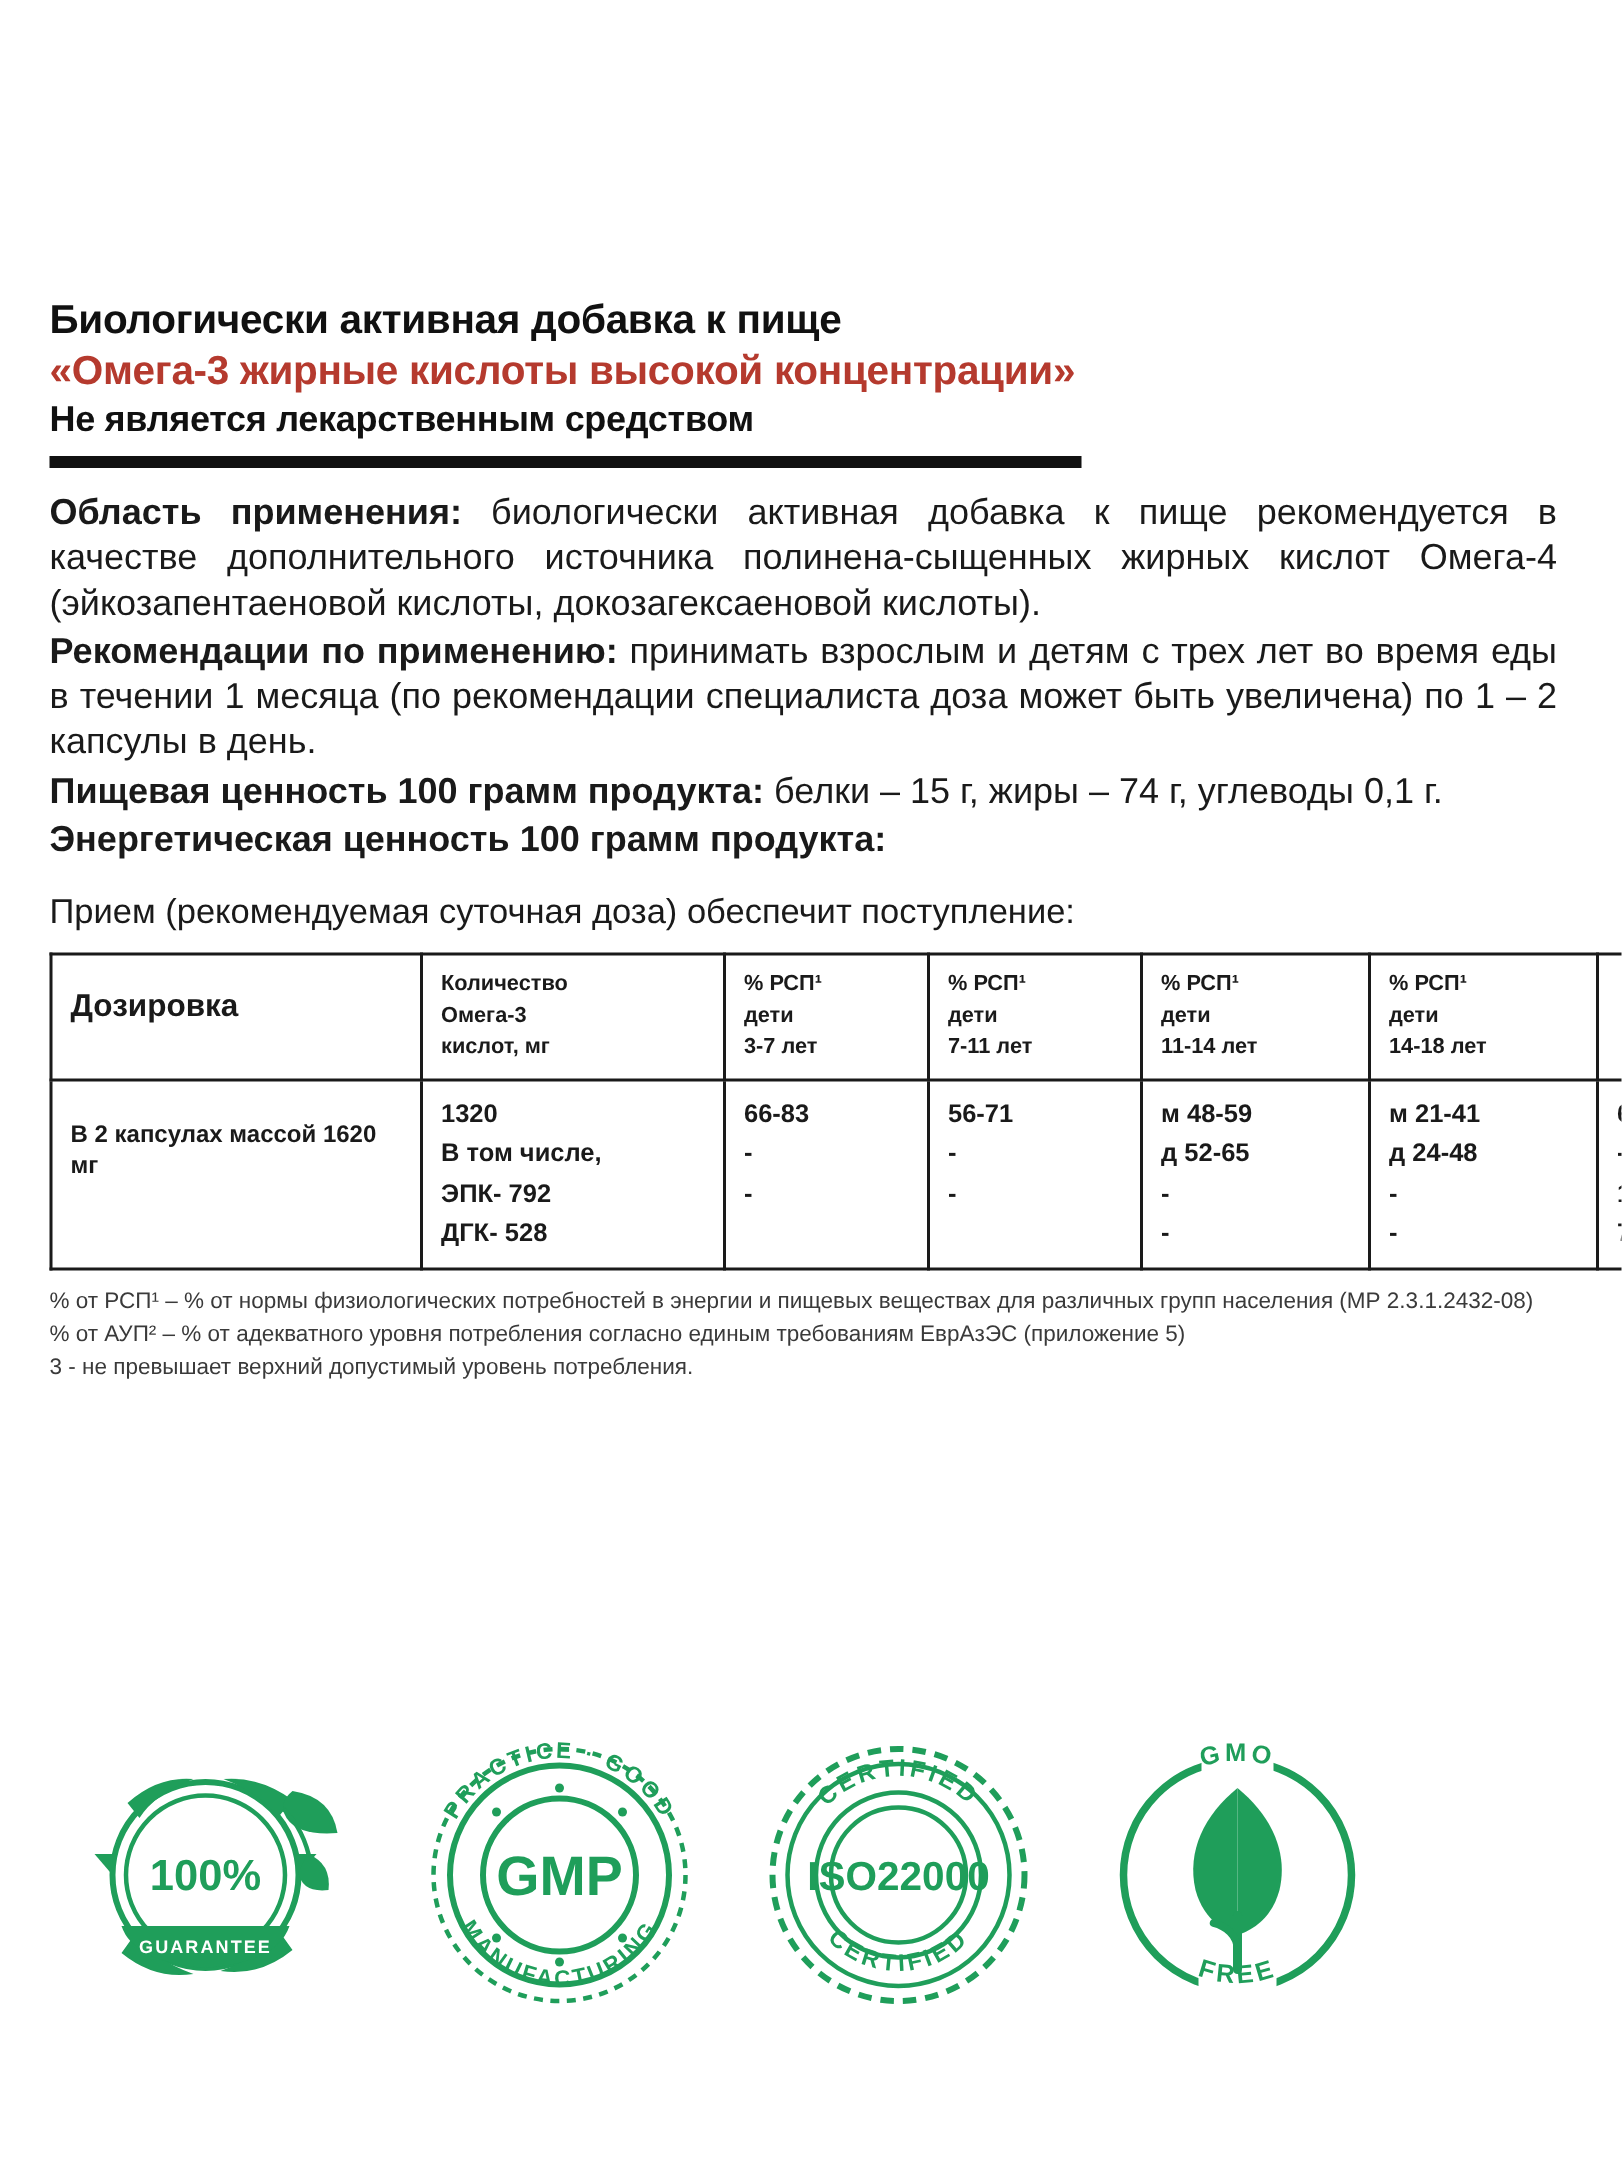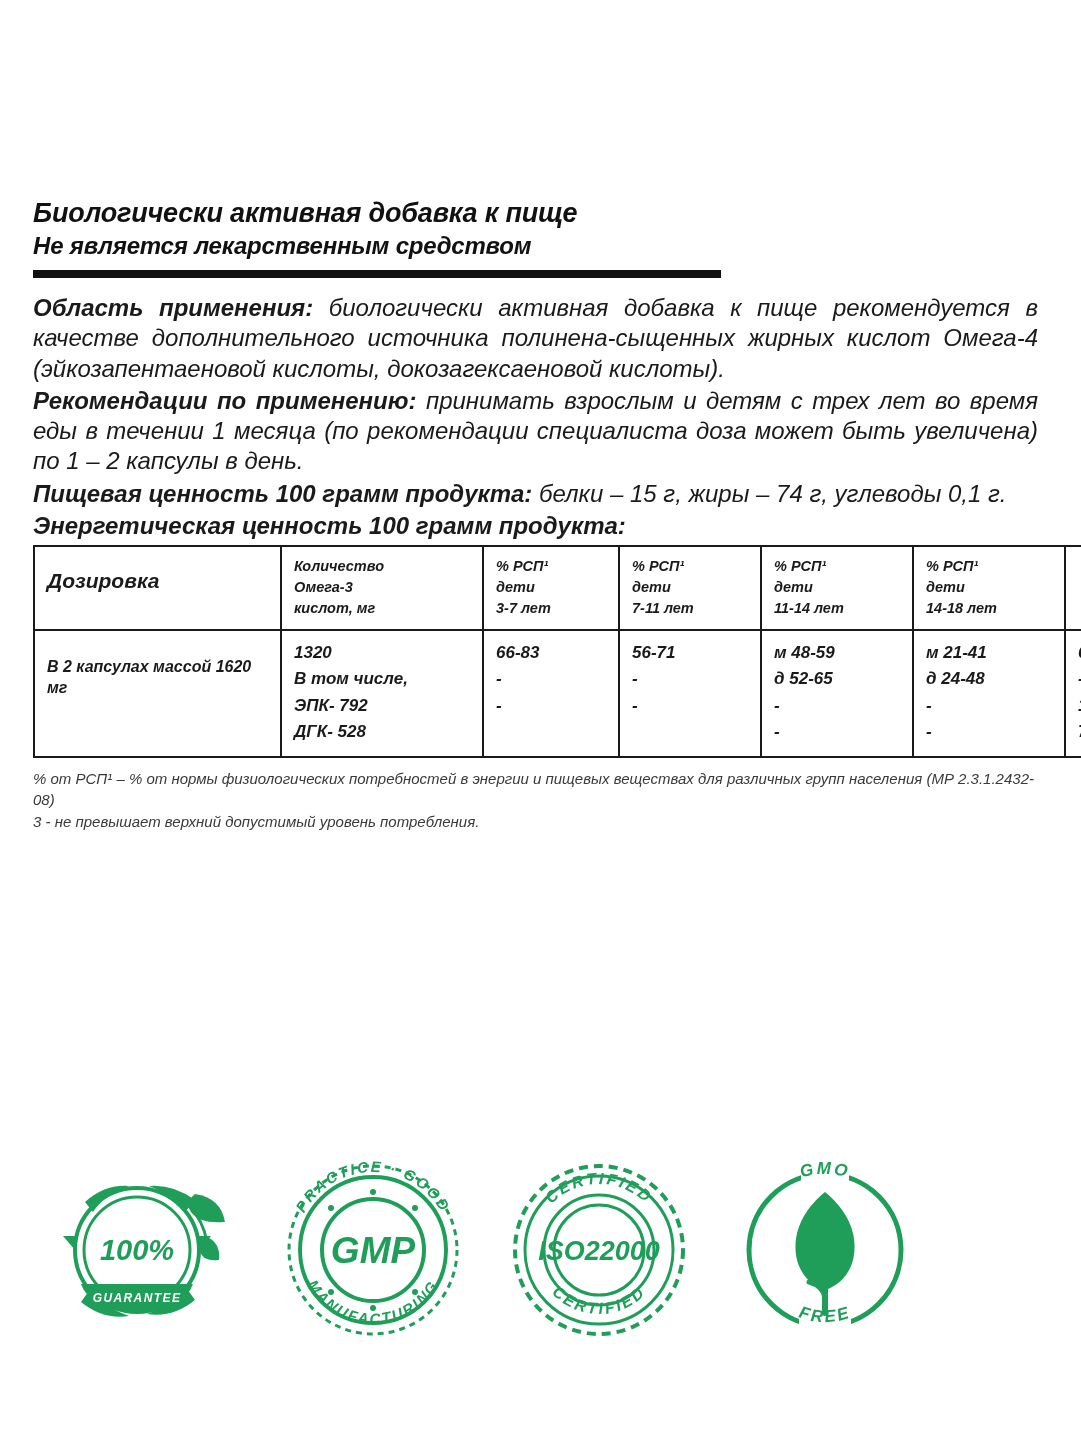--- a/index.html
+++ b/index.html
@@ -13,21 +13,20 @@
     font-family: "Liberation Sans", sans-serif;
     color: #1a1a1a;
     position: relative;
     overflow: hidden;
   }
   .page {
     position: absolute;
     left: 0; top: 0;
     width: 1081px;
     height: 1440px;
-    font-style: italic;
   }
   .content {
     position: absolute;
     left: 33px;
     top: 196px;
     width: 1015px;
   }
 
   
   .title-line1 {
@@ -155,20 +154,21 @@
 </style>
 </head>
 <body>
 
 <div class="page">
 
   <div class="content">
 
     <div>
       <div class="title-line1">Биологически активная добавка к пище</div>
+      <div class="title-line2">«Омега-3 жирные кислоты высокой концентрации»</div>
       <div class="title-line3">Не является лекарственным средством</div>
       <div class="rule"></div>
     </div>
 
     <div class="body-block">
 
 
       <p class="para">
         <span class="lbl">Область применения:</span><span> биологически активная добавка к пище рекомендуется в качестве дополнительного источника полинена-сыщенных жирных кислот Омега-4 (эйкозапентаеновой кислоты, докозагексаеновой кислоты).</span>
       </p>
@@ -179,20 +179,21 @@
 
       <p class="para">
         <span class="lbl">Пищевая ценность 100 грамм продукта:</span><span> белки – 15 г, жиры – 74 г, углеводы 0,1 г.</span>
       </p>
 
       <p class="para nojust">
         <span class="lbl">Энергетическая ценность  100 грамм продукта:</span>
       </p>
     </div>
 
+    <div class="intro">Прием (рекомендуемая суточная доза) обеспечит поступление:</div>
 
     <table class="nutrition">
       <thead>
         <tr>
           <td class="col1 th-main">Дозировка</td>
           <td class="col2 th-small">
             <div>Количество</div>
             <div>Омега-3</div>
             <div>кислот, мг</div>
           </td>
@@ -258,20 +259,21 @@
             <div>-</div>
             <div>132³</div>
             <div>75</div>
           </td>
         </tr>
       </tbody>
     </table>
 
     <div class="footnotes">
       <div class="footnote">% от РСП¹ – % от нормы физиологических потребностей в энергии и пищевых веществах для различных групп населения (МР 2.3.1.2432-08)</div>
+      <div class="footnote">% от АУП² – % от адекватного уровня потребления согласно единым требованиям ЕврАзЭС (приложение 5)</div>
       <div class="footnote">3 - не превышает верхний допустимый уровень потребления.</div>
     </div>
 
   </div>
 
   <div class="badges">
 
     <div class="badge" id="badge-100">
       <svg width="200" height="200" viewBox="0 0 200 200" xmlns="http://www.w3.org/2000/svg">
         <g fill="none" stroke="#1f9e5a" stroke-width="4">

